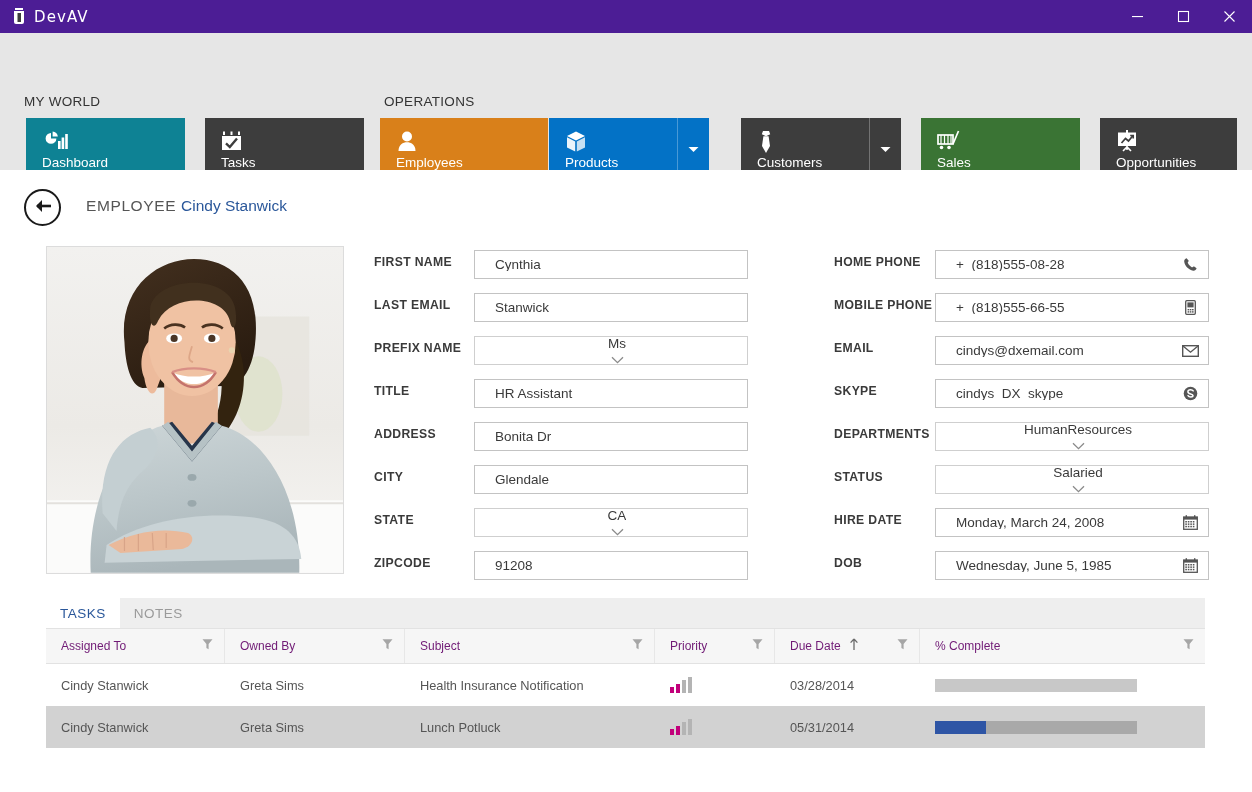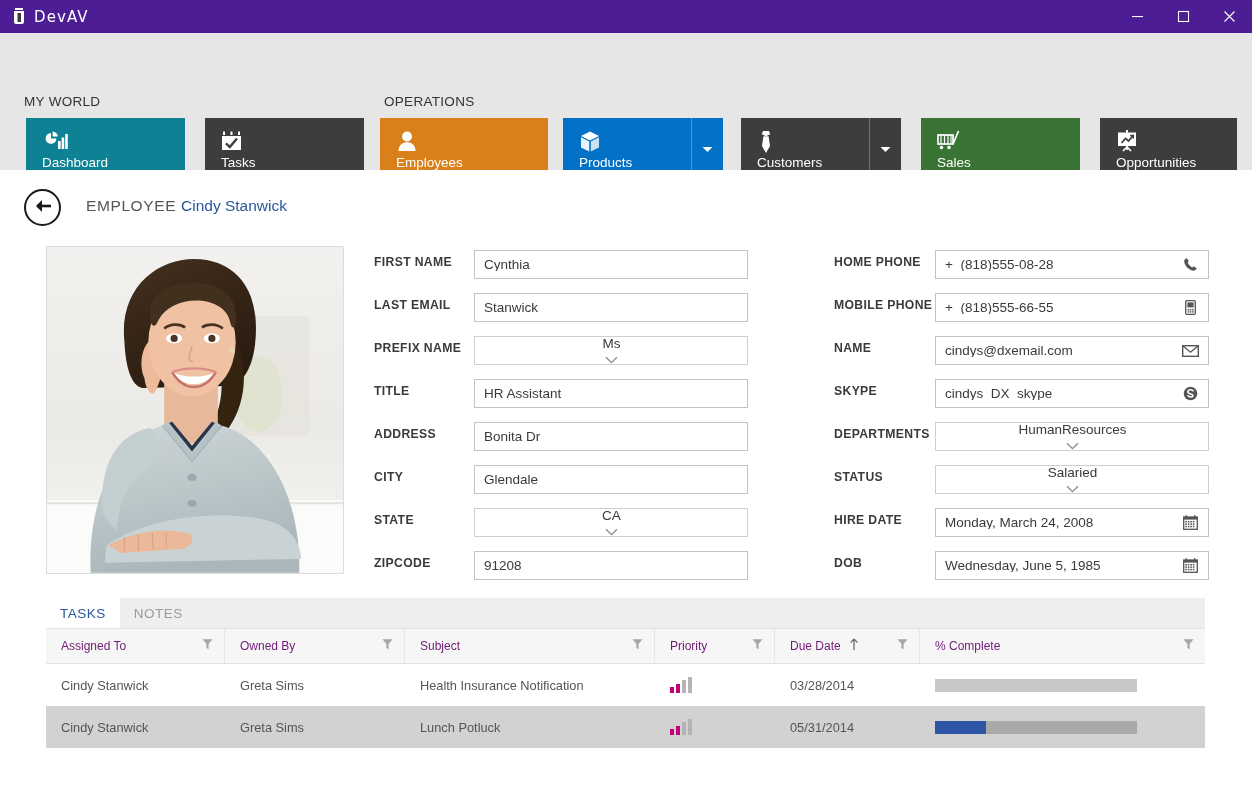--- a/index.html
+++ b/index.html
@@ -67,21 +67,21 @@
 
   
   .formcol { position:absolute; }
   .frow { position:relative; height:43px; }
   .flabel {
     position:absolute; left:0; top:11px; font-size:12.2px; font-weight:bold;
     color:#3a3a3a; letter-spacing:.35px; white-space:nowrap;
   }
   .fctl {
     position:absolute; height:29px; border:1px solid #c3c3c3; background:#fff;
-    display:flex; align-items:center; padding:0 8px 0 9px; font-size:13.5px; color:#3a3a3a;
+    display:flex; align-items:center; padding:0 8px 0 20px; font-size:13.5px; color:#3a3a3a;
   }
   .fctl.combo { border-color:#cfcfcf;flex-direction:column; }
   .fctl .val { flex:1; line-height:1; white-space:nowrap; overflow:hidden; }
   .fctl .adorn { width:20px; display:flex; align-items:center; justify-content:center; flex:0 0 auto; }
 
   
   .tabstrip {
     position:absolute; left:46px; top:598px; width:1159px; height:31px;
     background:#eeeeee; border-bottom:1px solid #e2e2e2; display:flex; align-items:stretch;
   }
@@ -184,21 +184,21 @@
         <span class="ticon">
           <svg width="22" height="22" viewBox="0 0 22 22">
             <circle cx="11" cy="6.5" r="5" fill="#fff"></circle>
             <path d="M2.5 21 C2.5 14.5 7 12.2 11 12.2 C15 12.2 19.5 14.5 19.5 21 z" fill="#fff"></path>
           </svg>
         </span>
         <span class="tlabel">Employees</span>
       </div>
     </div>
 
-    <div class="tile-wrap" style="left:563px; top:85px;">
+    <div class="tile-wrap" style="left:549px; top:85px;">
       <div class="tile" style="width:128px; height:60px; background:#0372c6;">
         <span class="ticon">
           <svg width="22" height="24" viewBox="0 0 22 24">
             <path d="M11 1.5 L20 6 L11 10.5 L2 6 z" fill="#fff"></path>
             <path d="M2 7.2 L10.2 11.4 L10.2 21.6 L2 17.4 z" fill="#fff" opacity=".92"></path>
             <path d="M20 7.2 L11.8 11.4 L11.8 21.6 L20 17.4 z" fill="#fff" opacity=".78"></path>
           </svg>
         </span>
         <span class="tlabel">Products</span>
       </div>
@@ -424,21 +424,21 @@
               <rect x="4.8" y="9" width="1.6" height="1.4" fill="#555"></rect>
               <rect x="7" y="9" width="1.6" height="1.4" fill="#555"></rect>
               <rect x="2.6" y="11.2" width="1.6" height="1.4" fill="#555"></rect>
               <rect x="4.8" y="11.2" width="1.6" height="1.4" fill="#555"></rect>
               <rect x="7" y="11.2" width="1.6" height="1.4" fill="#555"></rect>
             </svg>
           </span>
         </div>
       </div>
       <div class="frow">
-        <div class="flabel">NAME</div>
+        <div class="flabel">EMAIL</div>
         <div class="fctl" style="left: 101px; width: 274px; top: 6px;">
           <span class="val">cindys@dxemail.com</span>
           <span class="adorn">
             <svg width="17" height="12" viewBox="0 0 17 12">
               <rect x="0.7" y="0.7" width="15.6" height="10.6" fill="none" stroke="#555" stroke-width="1.4"></rect>
               <path d="M0.7 0.7 L8.5 7.2 L16.3 0.7" fill="none" stroke="#555" stroke-width="1.4"></path>
             </svg>
           </span>
         </div>
       </div>

